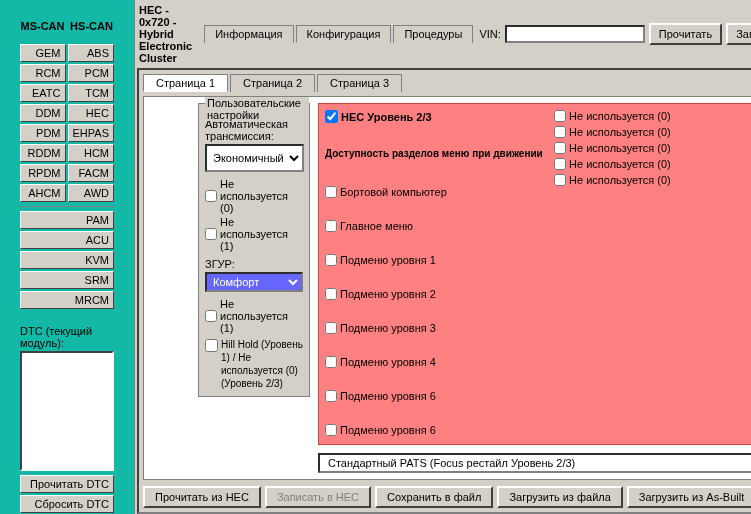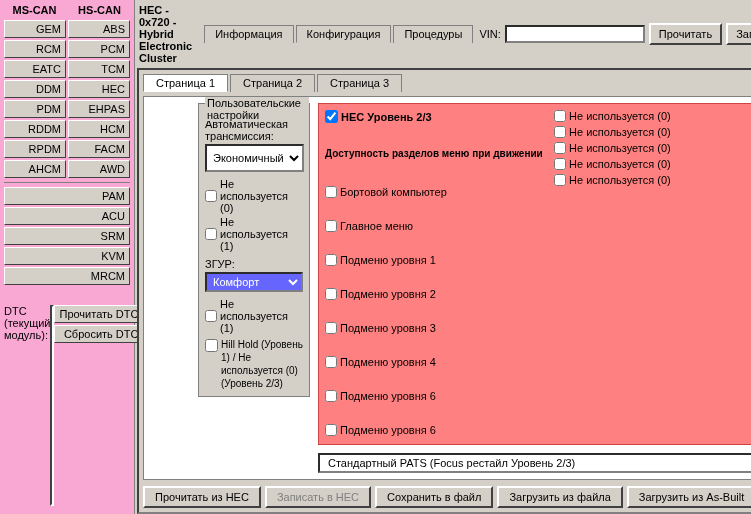--- a/index.html
+++ b/index.html
@@ -15,25 +15,26 @@
       width: 751px;
       height: 514px;
       background: #d4d0c8;
       display: flex;
       flex-direction: row;
     }
     
     .sidebar {
       width: 135px;
       min-width: 135px;
-      background: #f9a8d4;
+      background: #14b8a6;
       border-right: 1px solid #808080;
       display: flex;
       flex-direction: column;
-      padding: 4px;
+      padding: 20px;
+      gap: 8px;
     }
     .sidebar-header {
       display: flex;
       flex-direction: row;
       gap: 4px;
       margin-bottom: 4px;
     }
     .sidebar-section-label {
       font-size: 11px;
       font-weight: bold;
@@ -62,23 +63,24 @@
     .sidebar-btn-full {
       grid-column: span 2;
     }
     .sidebar-divider {
       grid-column: span 2;
       border: none;
       border-top: 1px solid #808080;
       margin: 2px 0;
     }
     .dtc-section {
-      margin-top: 16px;
-      flex: 1;
-      display: flex;
+      margin-top: 4px;
+      flex: 1;
+      display: flex;
+      flex-direction: column;
     }
     .dtc-label {
       font-size: 11px;
       margin-bottom: 2px;
     }
     .dtc-box {
       flex: 1;
       background: #ffffff;
       border: 2px inset #808080;
       border-top-color: #404040;
@@ -440,22 +442,22 @@
       <button class="sidebar-btn">EHPAS</button>
       <button class="sidebar-btn">RDDM</button>
       <button class="sidebar-btn">HCM</button>
       <button class="sidebar-btn">RPDM</button>
       <button class="sidebar-btn">FACM</button>
       <button class="sidebar-btn">AHCM</button>
       <button class="sidebar-btn">AWD</button>
       <hr class="sidebar-divider">
       <button class="sidebar-btn sidebar-btn-full">PAM</button>
       <button class="sidebar-btn sidebar-btn-full">ACU</button>
+      <button class="sidebar-btn sidebar-btn-full">KVM</button>
       <button class="sidebar-btn sidebar-btn-full">SRM</button>
-      <button class="sidebar-btn sidebar-btn-full">KVM</button>
       <button class="sidebar-btn sidebar-btn-full">MRCM</button>
     </div>
     <div class="dtc-section">
       <span class="dtc-label">DTC (текущий модуль):</span>
       <div class="dtc-box inset-border"></div>
       <div class="sidebar-bottom-btns">
         <button class="sidebar-btn sidebar-btn-full">Прочитать DTC</button>
         <button class="sidebar-btn sidebar-btn-full">Сбросить DTC</button>
       </div>
     </div>

